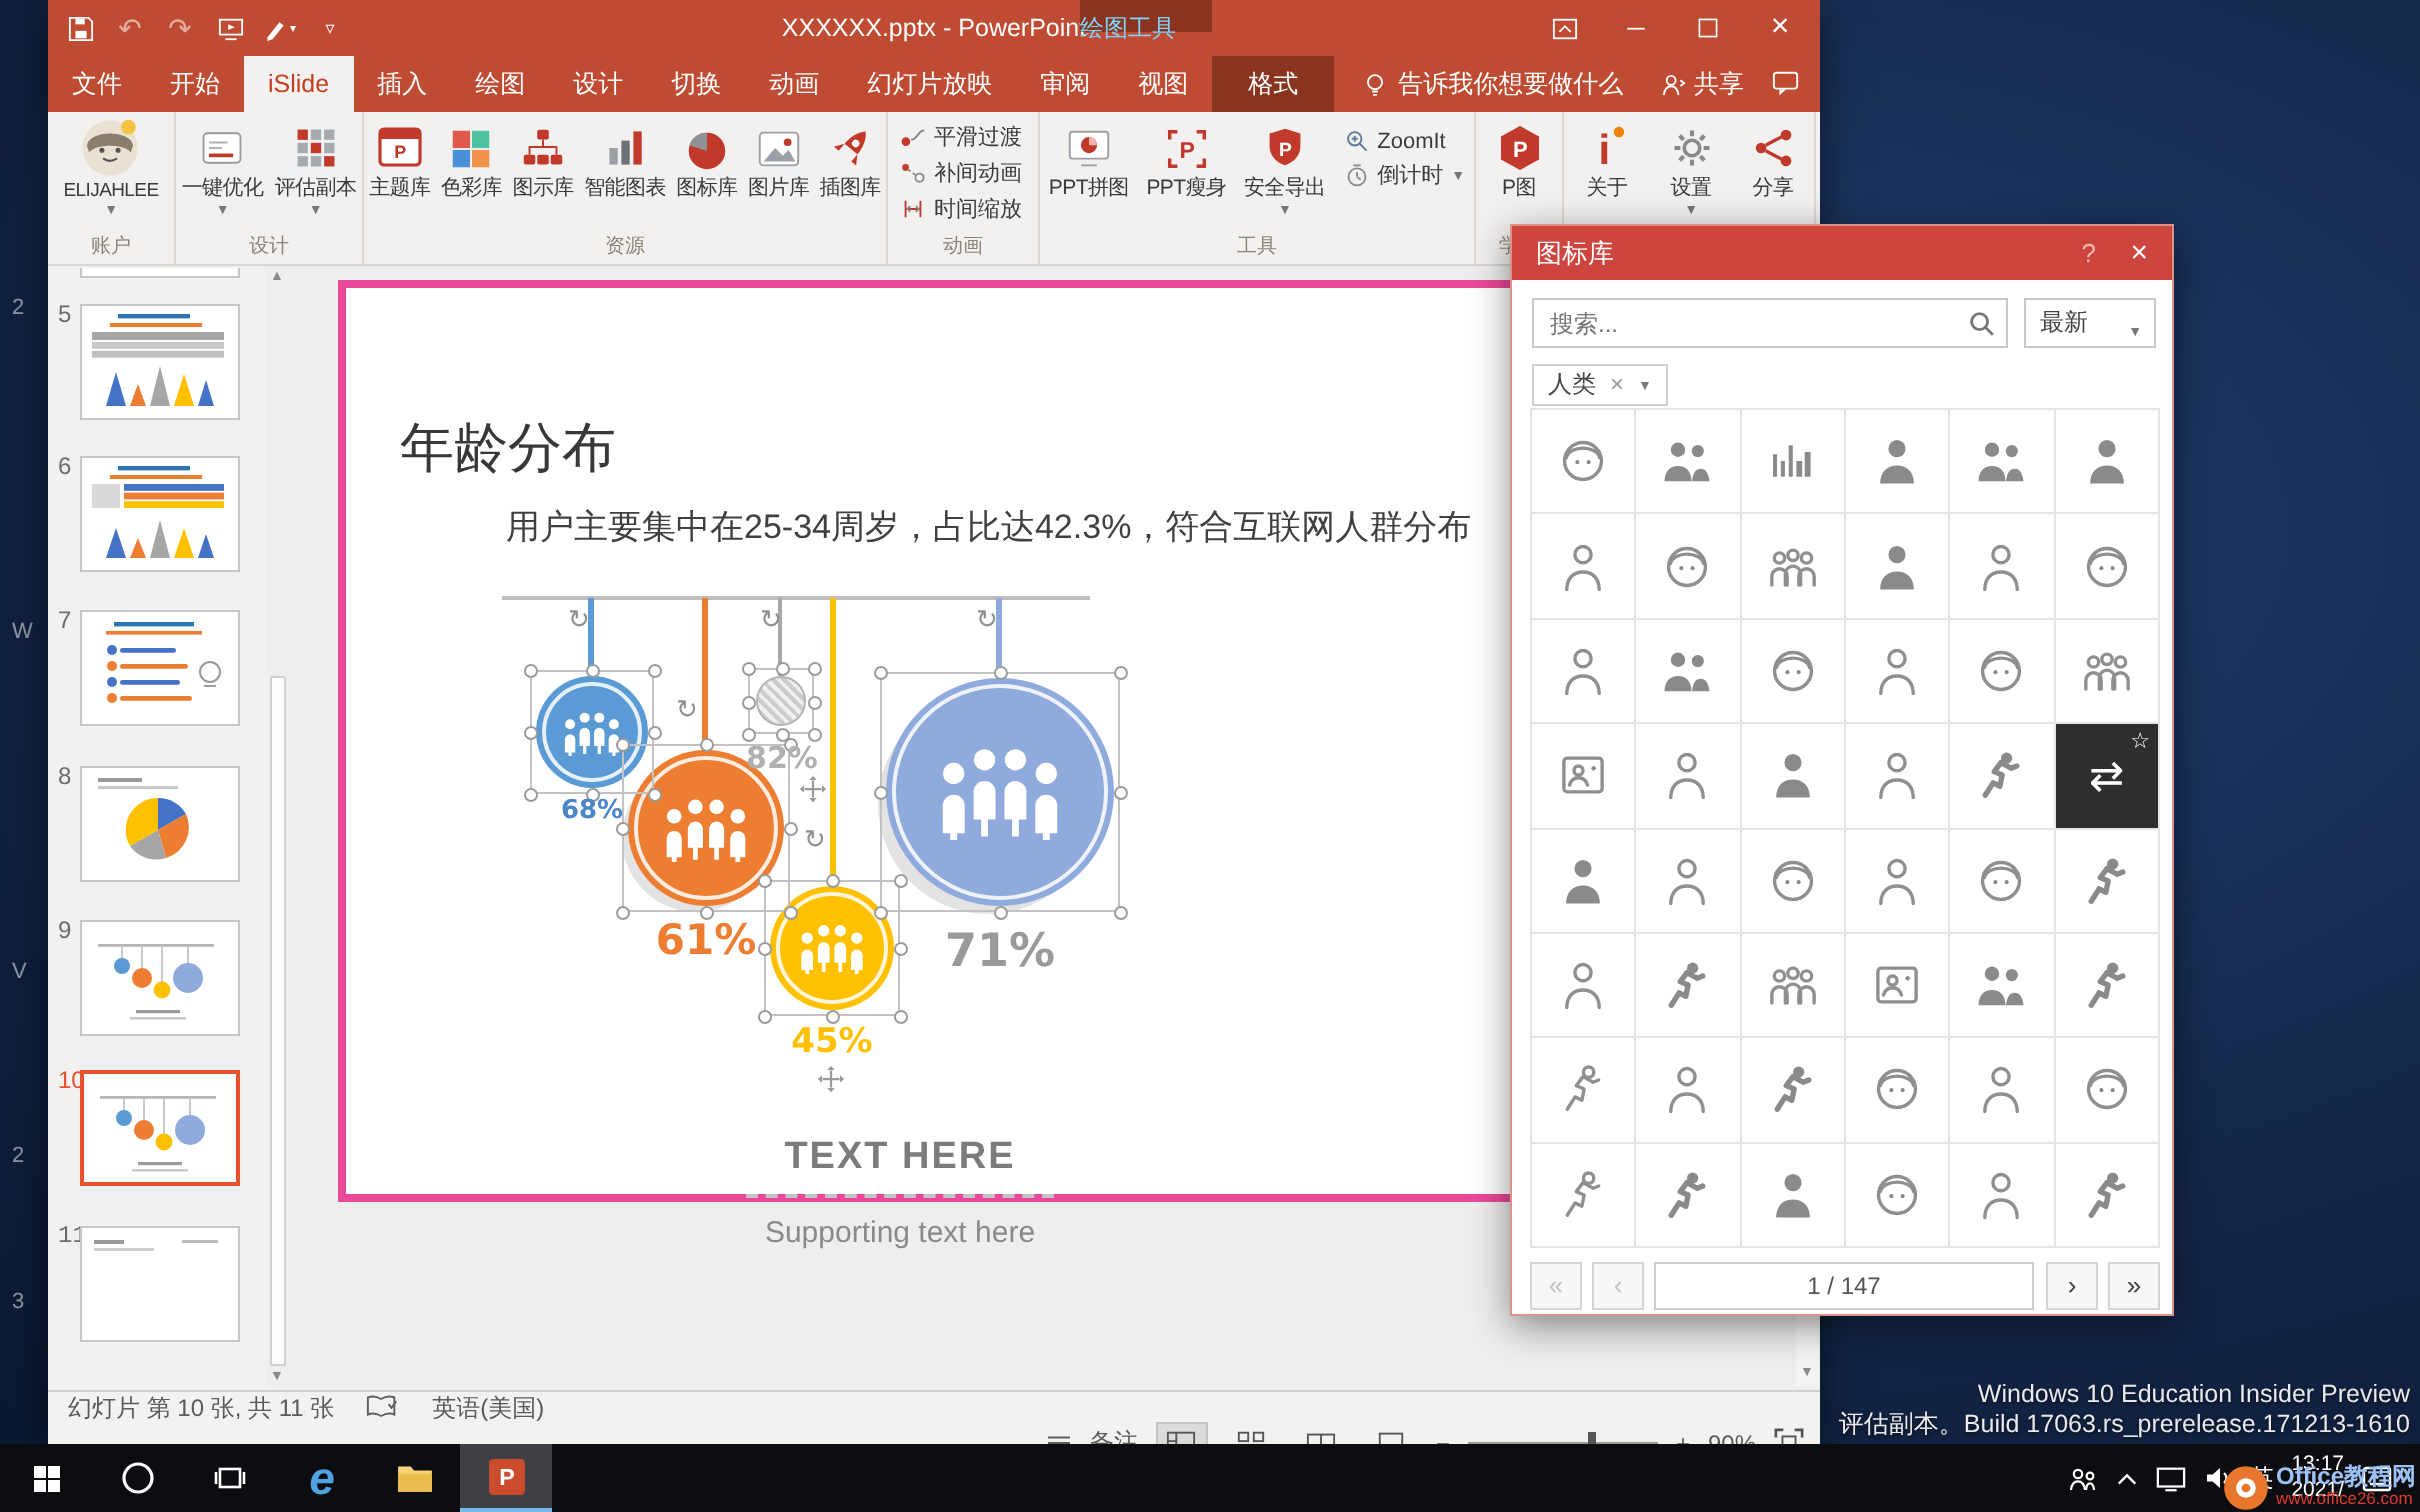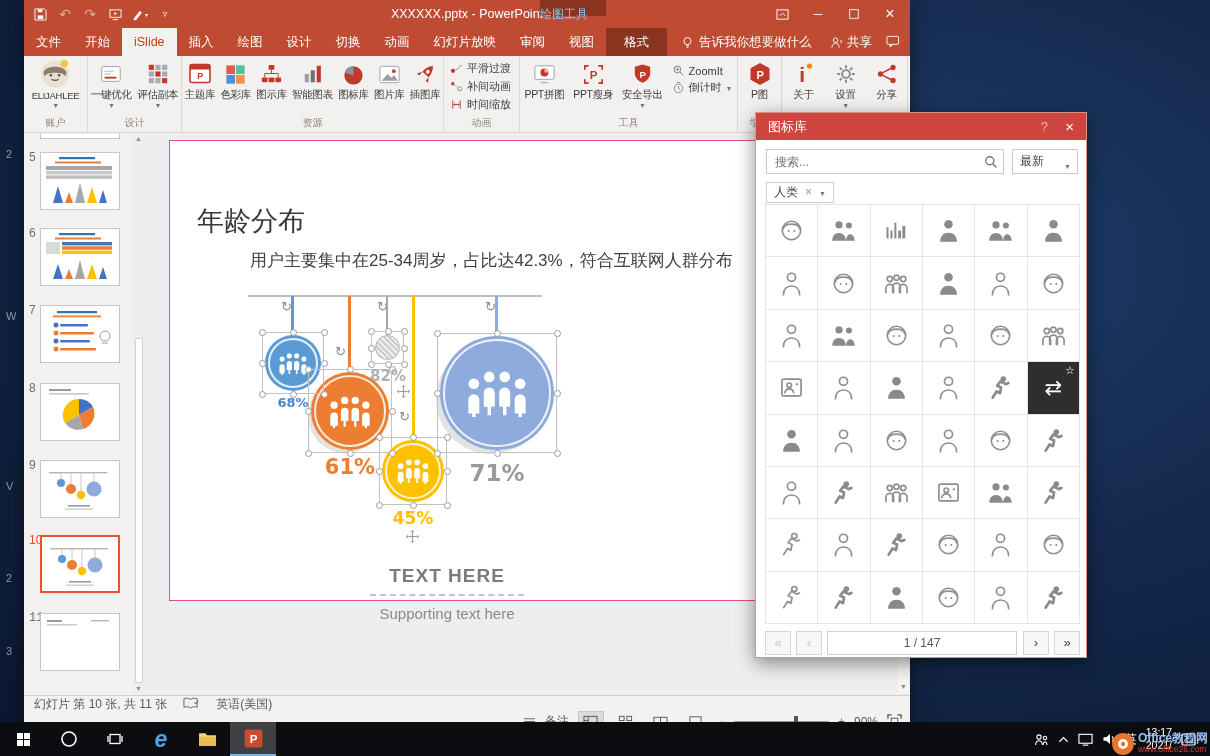--- a/index.html
+++ b/index.html
@@ -39,21 +39,21 @@
 .thumbrow{position:absolute;left:0;width:120px}
 .tnum{position:absolute;left:5px;top:0;font-size:12px;color:#6c6c6c}
 .tbox{position:absolute;left:16px;top:2px;width:80px;height:58px;background:#fff;border:1px solid #c9c7c5}
 .tbox.sel{border:2.5px solid #e8502e}
 .tsliver{position:absolute;left:16px;top:1px;width:80px;height:5px;background:#fff;border:1px solid #c9c7c5;border-top:none}
 .tscroll{position:absolute;right:0;top:0;width:11px;bottom:0;background:#efeeec}
 .tscroll .arr{position:absolute;width:11px;height:12px;font-size:7px;color:#8a8a8a;text-align:center;line-height:12px}
 .tthumb{position:absolute;left:1.5px;width:8px;background:#fdfdfd;border:1px solid #d0d0d0;border-radius:1px}
 
 #canvas{position:absolute;left:120px;top:133px;right:0;bottom:27px;background:#efeeee}
-#slide{position:absolute;left:25px;top:7px;width:735px;height:461px;background:#fff;border:1px solid #ec4899}
+#slide{position:absolute;left:25px;top:7px;width:735px;height:461px;background:#fff;border:4px solid #ec4899}
 #slide-title{position:absolute;left:27px;top:62px;font-size:27px;color:#383838}
 #slide-sub{position:absolute;left:80px;top:108px;font-size:17px;color:#404040;white-space:nowrap}
 #hangline{position:absolute;left:78px;top:154px;width:294px;height:2px;background:#c0bfbe}
 .string{position:absolute;width:3px}
 .rot{position:absolute;font-size:13px;color:#8f8f8f}
 .ball{position:absolute;border-radius:50%;display:flex;align-items:center;justify-content:center}
 .ball.ring::after{content:"";position:absolute;inset:3px;border:2px solid rgba(255,255,255,.85);border-radius:50%}
 .selbox{position:absolute;border:1px solid #c2c2c2}
 .hd{position:absolute;width:7px;height:7px;border-radius:50%;background:#fff;border:1px solid #9b9b9b}
 .pct{position:absolute;text-align:center;font-weight:800;font-family:"DejaVu Sans",sans-serif}
@@ -1227,20 +1227,24 @@
       </div>
     <div class="pgbar">
       <span class="pgbtn dis" style="left:0">«</span>
       <span class="pgbtn dis" style="left:31px">‹</span>
       <span id="pgbox">1 / 147</span>
       <span class="pgbtn en" style="left:258px">›</span>
       <span class="pgbtn en" style="left:289px">»</span>
     </div>
   </div>
 
+  <div id="winwm">
+    <div>Windows 10 Education Insider Preview</div>
+    <div>评估副本。Build 17063.rs_prerelease.171213-1610</div>
+  </div>
 
   <div id="taskbar">
     <span class="tb-ic" id="tb-start">
         <svg viewBox="0 0 15 15" width="15" height="15" xmlns="http://www.w3.org/2000/svg">
           <g fill="#fff">
             <rect x="1" y="1" width="6" height="6"></rect>
             <rect x="8" y="1" width="6" height="6"></rect>
             <rect x="1" y="8" width="6" height="6"></rect>
             <rect x="8" y="8" width="6" height="6"></rect>
           </g>

